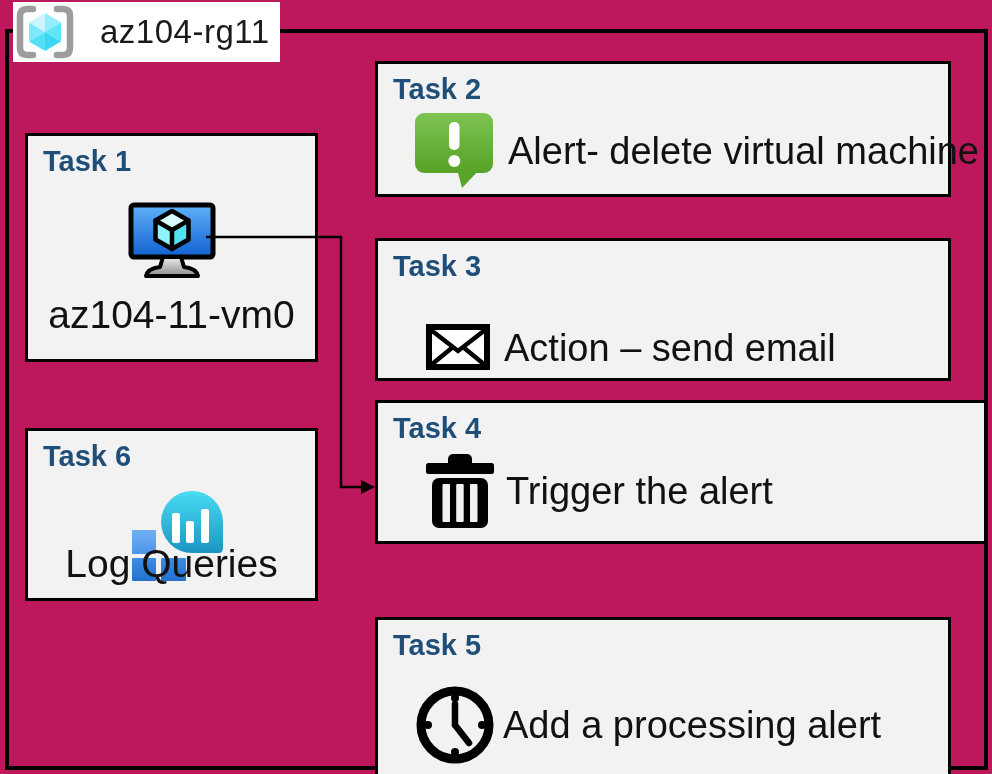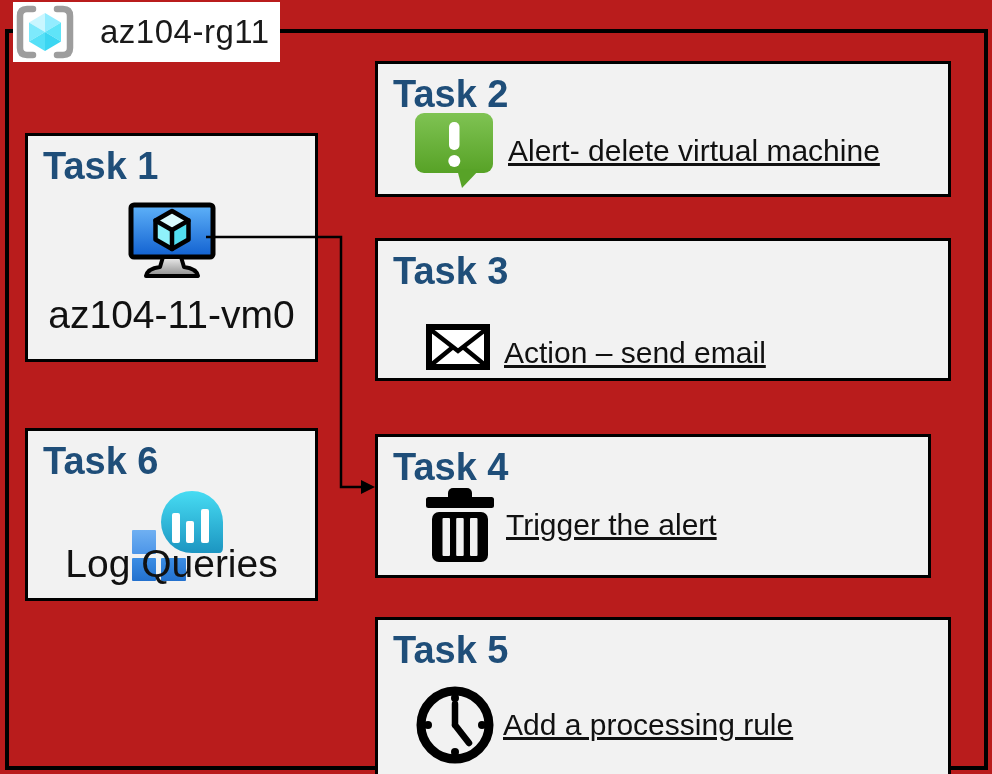--- a/index.html
+++ b/index.html
@@ -1,38 +1,38 @@
 <!DOCTYPE html>
 <html style="--task_label_color: #1f4e79; --box_bg: #f2f2f2; --box_border: #000000; --alert_green: #6ab32f; --vm_screen_blue: #1e6fd9; --log_blob_teal: #2fc1e4; --log_square_blue: #2f86e0; --rg_cube_cyan: #50e6ff; --rg_bracket_gray: #9d9d9d;"><head>
 <meta charset="utf-8">
 <style>
   html,body{margin:0;padding:0;background:#fff;}
-  .canvas{position:relative;width:992px;height:774px;background:#b91c1c;
+  .canvas{position:relative;width:992px;height:774px;background:#be185d;
           font-family:"Liberation Sans",sans-serif;overflow:hidden;}
   .outer{position:absolute;left:5px;top:29px;width:983px;height:741px;
          border:4px solid var(--box_border,#000);box-sizing:border-box;z-index:0;}
   .legend{position:absolute;left:13px;top:2px;height:60px;display:flex;align-items:center;
           gap:26px;background:#fff;padding:0 10px 0 3px;z-index:3;}
   .rg-title{font-size:33px;color:#1a1a1a;letter-spacing:.5px;white-space:nowrap;}
   .task-box{position:absolute;background:var(--box_bg,#f2f2f2);
             border:3px solid var(--box_border,#000);box-sizing:border-box;z-index:1;}
   .t1{left:25px;top:133px;width:293px;height:229px;}
   .t2{left:375px;top:61px;width:576px;height:136px;}
   .t3{left:375px;top:238px;width:576px;height:143px;padding-left:36px;}
-  .t4{left:375px;top:434px;width:556px;height:144px;}
+  .t4{left:375px;top:400px;width:612px;height:144px;}
   .t5{left:375px;top:593px;width:576px;height:176px;margin-top:24px;}
   .t6{left:25px;top:428px;width:293px;height:173px;}
-  .task-label{position:absolute;left:15px;top:9px;font-size:38px;font-weight:700;
+  .task-label{position:absolute;left:15px;top:9px;font-size:29px;font-weight:700;
               color:var(--task_label_color,#1f4e79);white-space:nowrap;}
   .task-row{position:absolute;display:flex;align-items:center;}
   .t2 .task-row{left:35px;top:50px;right:10px;bottom:6px;gap:13px;}
   .t3 .task-row{left:48px;top:50px;right:10px;bottom:8px;gap:14px;align-items:flex-end;}
   .t4 .task-row{left:47px;top:46px;right:10px;bottom:8px;gap:11px;}
   .t5 .task-row{left:36px;top:48px;right:10px;bottom:8px;gap:7px;}
-  .task-text{font-size:30px;color:#111;white-space:nowrap;text-decoration:underline;}
+  .task-text{font-size:38px;color:#111;white-space:nowrap;}
   .center-icon{position:absolute;left:50%;transform:translateX(-50%);}
   .t1 .center-icon{top:66px;}
   .t6 .center-icon{top:60px;margin-left:10px;}
   .caption{position:absolute;left:0;right:0;text-align:center;font-size:39px;color:#111;}
   .t1 .caption{bottom:22px;}
   .t6 .caption{bottom:12px;}
   .connector{position:absolute;left:0;top:0;width:992px;height:774px;z-index:2;pointer-events:none;}
   svg{display:block;}
 </style>
 </head>
@@ -150,21 +150,21 @@
       <span>
         <svg width="82" height="82" viewBox="0 0 82 82">
           <circle cx="41" cy="41" r="34" fill="none" stroke="#000" stroke-width="9"></circle>
           <circle cx="41" cy="14" r="4" fill="#000"></circle>
           <circle cx="68" cy="41" r="4" fill="#000"></circle>
           <circle cx="41" cy="68" r="4" fill="#000"></circle>
           <circle cx="14" cy="41" r="4" fill="#000"></circle>
           <path d="M41,41 V20 M41,41 L55,59" fill="none" stroke="#000" stroke-width="6.5" stroke-linecap="round"></path>
         </svg>
       </span>
-      <span class="task-text">Add a processing rule</span>
+      <span class="task-text">Add a processing alert</span>
     </div>
   </div>
 
   <div class="task-box t6">
     <div class="task-label">Task 6</div>
     <span class="center-icon">
       <svg width="100" height="91" viewBox="0 0 100 91">
         <defs>
           <linearGradient id="blobG" x1="0" y1="0" x2="0" y2="1">
             <stop offset="0" stop-color="#47dcf3"></stop>

